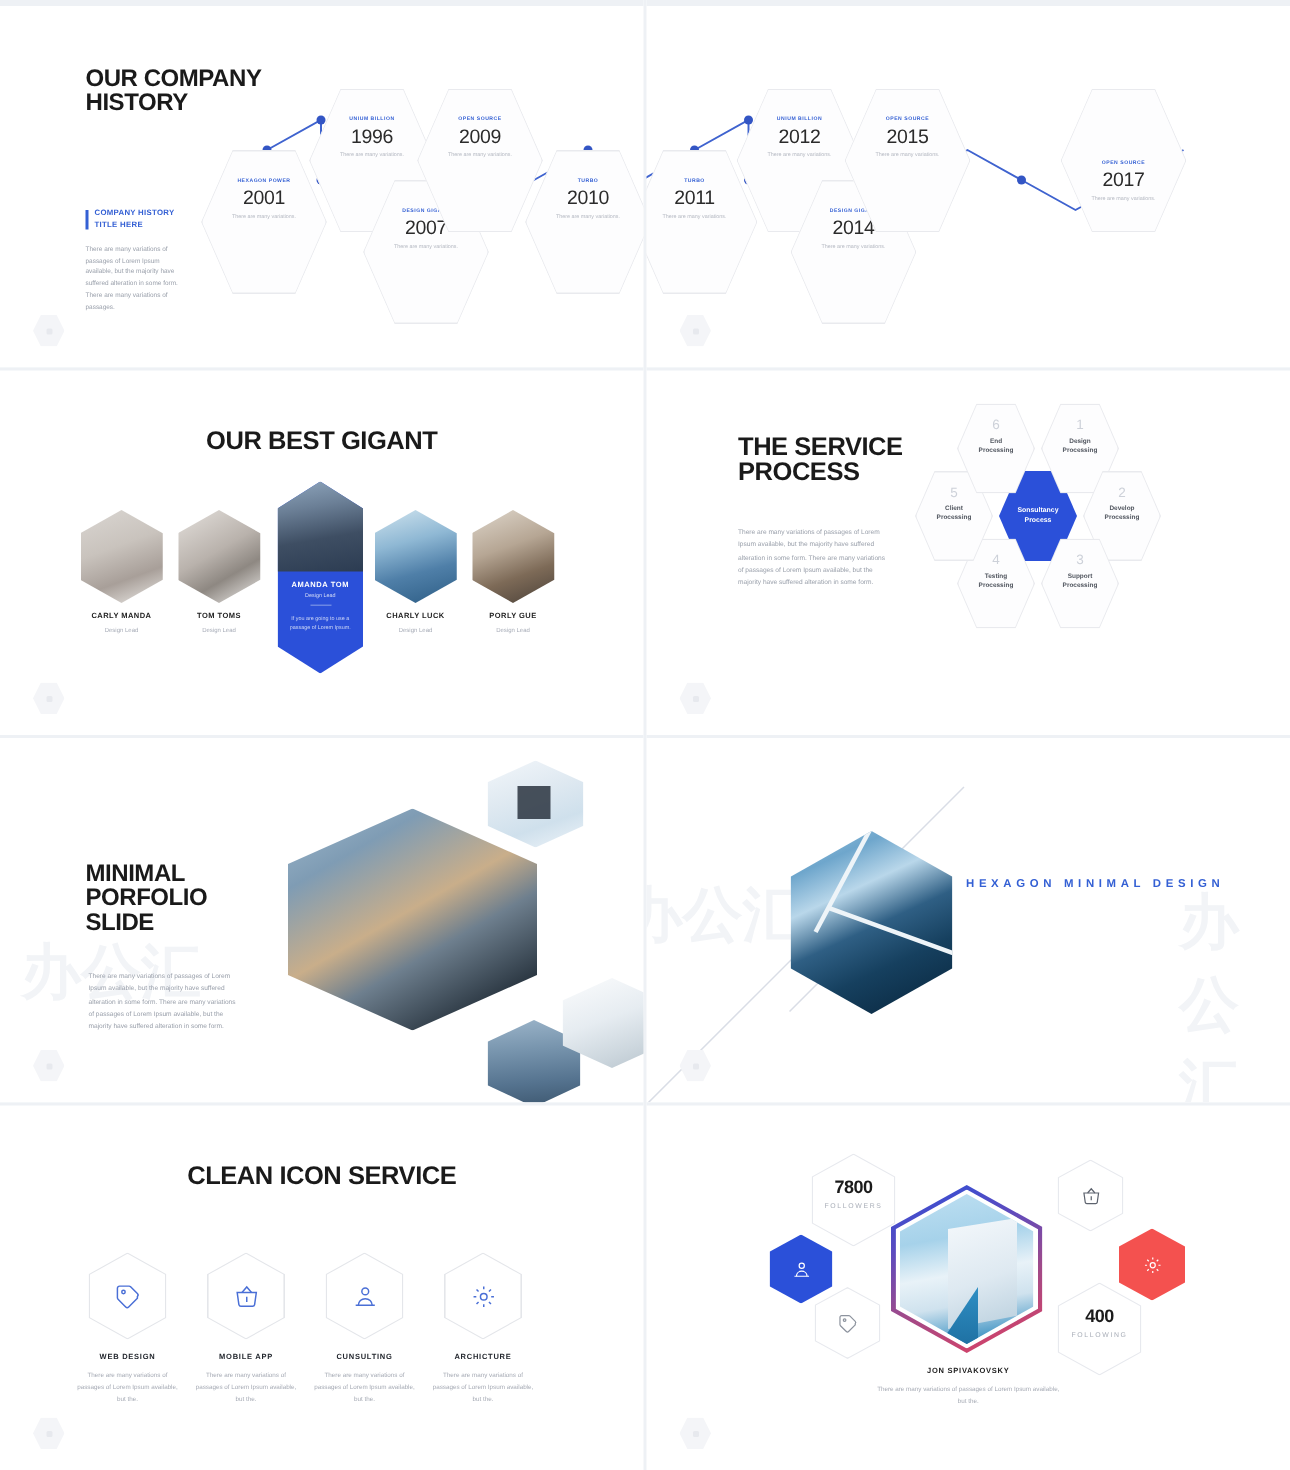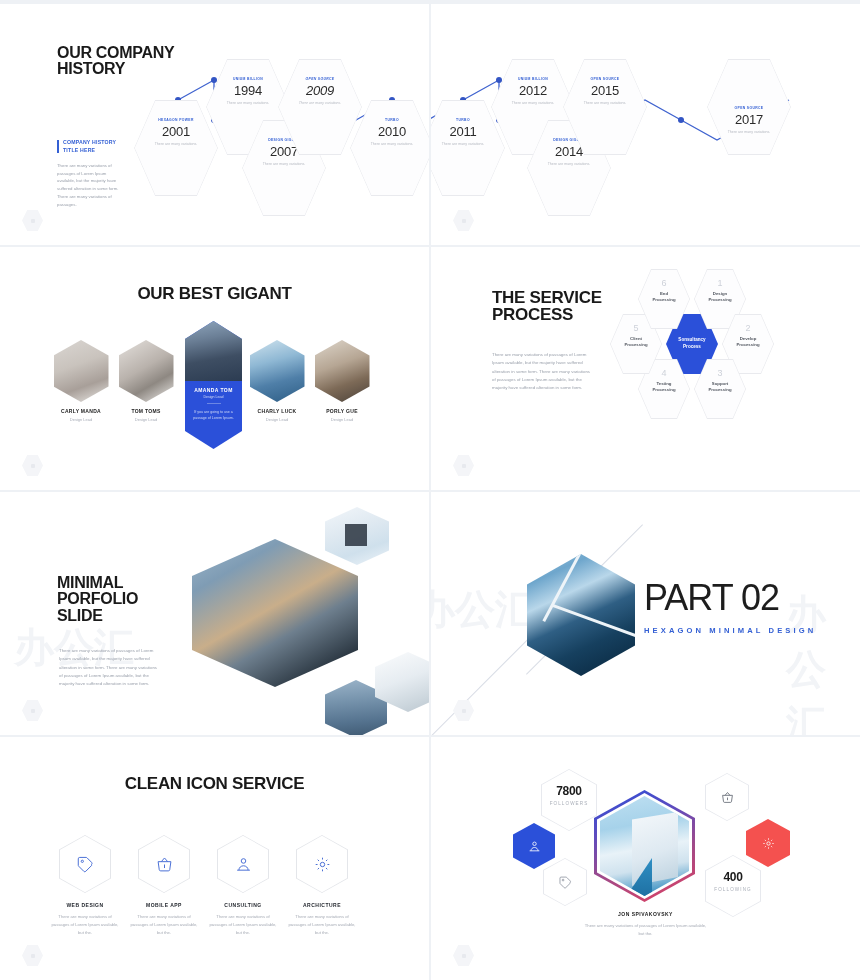--- a/index.html
+++ b/index.html
@@ -159,21 +159,21 @@
       </div>
     </div>
 
     <div class="tl-hex" style="left:206px;top:55px;width:84px;height:96px;">
       <div class="tl-shape hex-flat">
           <i class="hex-flat"></i>
           <u class="hex-flat"></u>
         </div>
       <div style="position:relative;padding-top:18px;">
         <div class="cap">UNIUM BILLION</div>
-        <div class="yr">1994</div>
+        <div class="yr">1996</div>
         <div class="sub">There are many variations.</div>
       </div>
     </div>
 
     <div class="tl-hex" style="left:242px;top:116px;width:84px;height:96px;">
       <div class="tl-shape hex-flat">
           <i class="hex-flat"></i>
           <u class="hex-flat"></u>
         </div>
       <div style="position:relative;padding-top:18px;">
@@ -181,21 +181,21 @@
         <div class="yr">2007</div>
         <div class="sub">There are many variations.</div>
       </div>
     </div>
 
     <div class="tl-hex" style="left:278px;top:55px;width:84px;height:96px;">
       <div class="tl-shape hex-flat">
           <i class="hex-flat"></i>
           <u class="hex-flat"></u>
         </div>
-      <div style="position:relative;padding-top:18px;font-style:italic;">
+      <div style="position:relative;padding-top:18px;">
         <div class="cap">OPEN SOURCE</div>
         <div class="yr">2009</div>
         <div class="sub">There are many variations.</div>
       </div>
     </div>
 
     <div class="tl-hex" style="left:350px;top:96px;width:84px;height:96px;">
       <div class="tl-shape hex-flat">
           <i class="hex-flat"></i>
           <u class="hex-flat"></u>
@@ -453,21 +453,20 @@
     <div class="diag" style="left:212px;top:33px;width:330px;transform:rotate(135deg);"></div>
     <div class="diag" style="left:95px;top:182px;width:130px;transform:rotate(-45deg);"></div>
 
     <div class="pf-img hex" style="left:96px;top:62px;width:108px;height:122px;
          background:linear-gradient(155deg,#9ec6e0 0%,#6ea6cc 18%,#b9d7ea 34%,#2f5f84 52%,#16405f 70%,#0d2f49 88%,#1d4e70 100%);">
       <div style="position:absolute;left:34px;top:-8px;width:3px;height:80px;background:#eef4f8;transform:rotate(28deg);"></div>
       <div style="position:absolute;left:22px;top:66px;width:96px;height:3px;background:#eef4f8;transform:rotate(20deg);"></div>
     </div>
 
     <div style="position:absolute;left:213px;top:85px;">
-      <div class="p2-title">PART 02</div>
       <div class="p2-sub">HEXAGON MINIMAL DESIGN</div>
     </div>
 
     <div class="play-wm">
       <div class="hexbg hex-flat"></div>
         <div class="dot"></div>
     </div>
   </div>
 
   <div class="slide">

